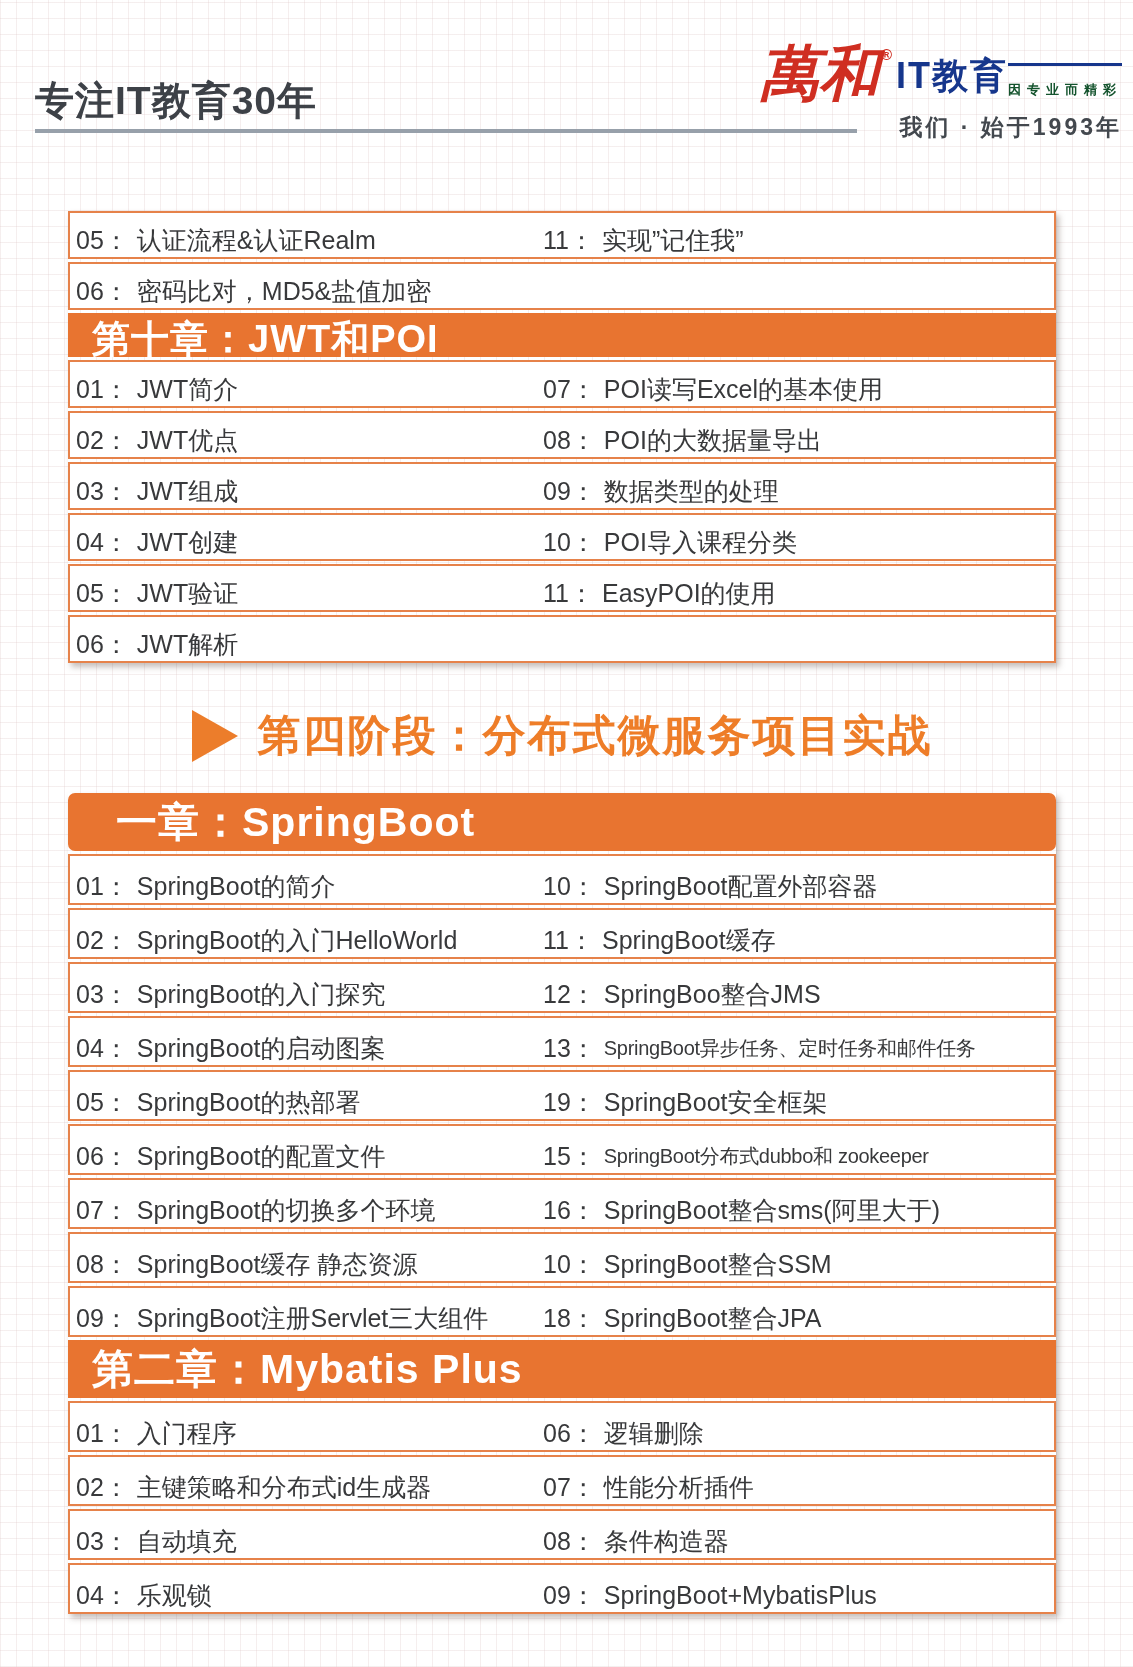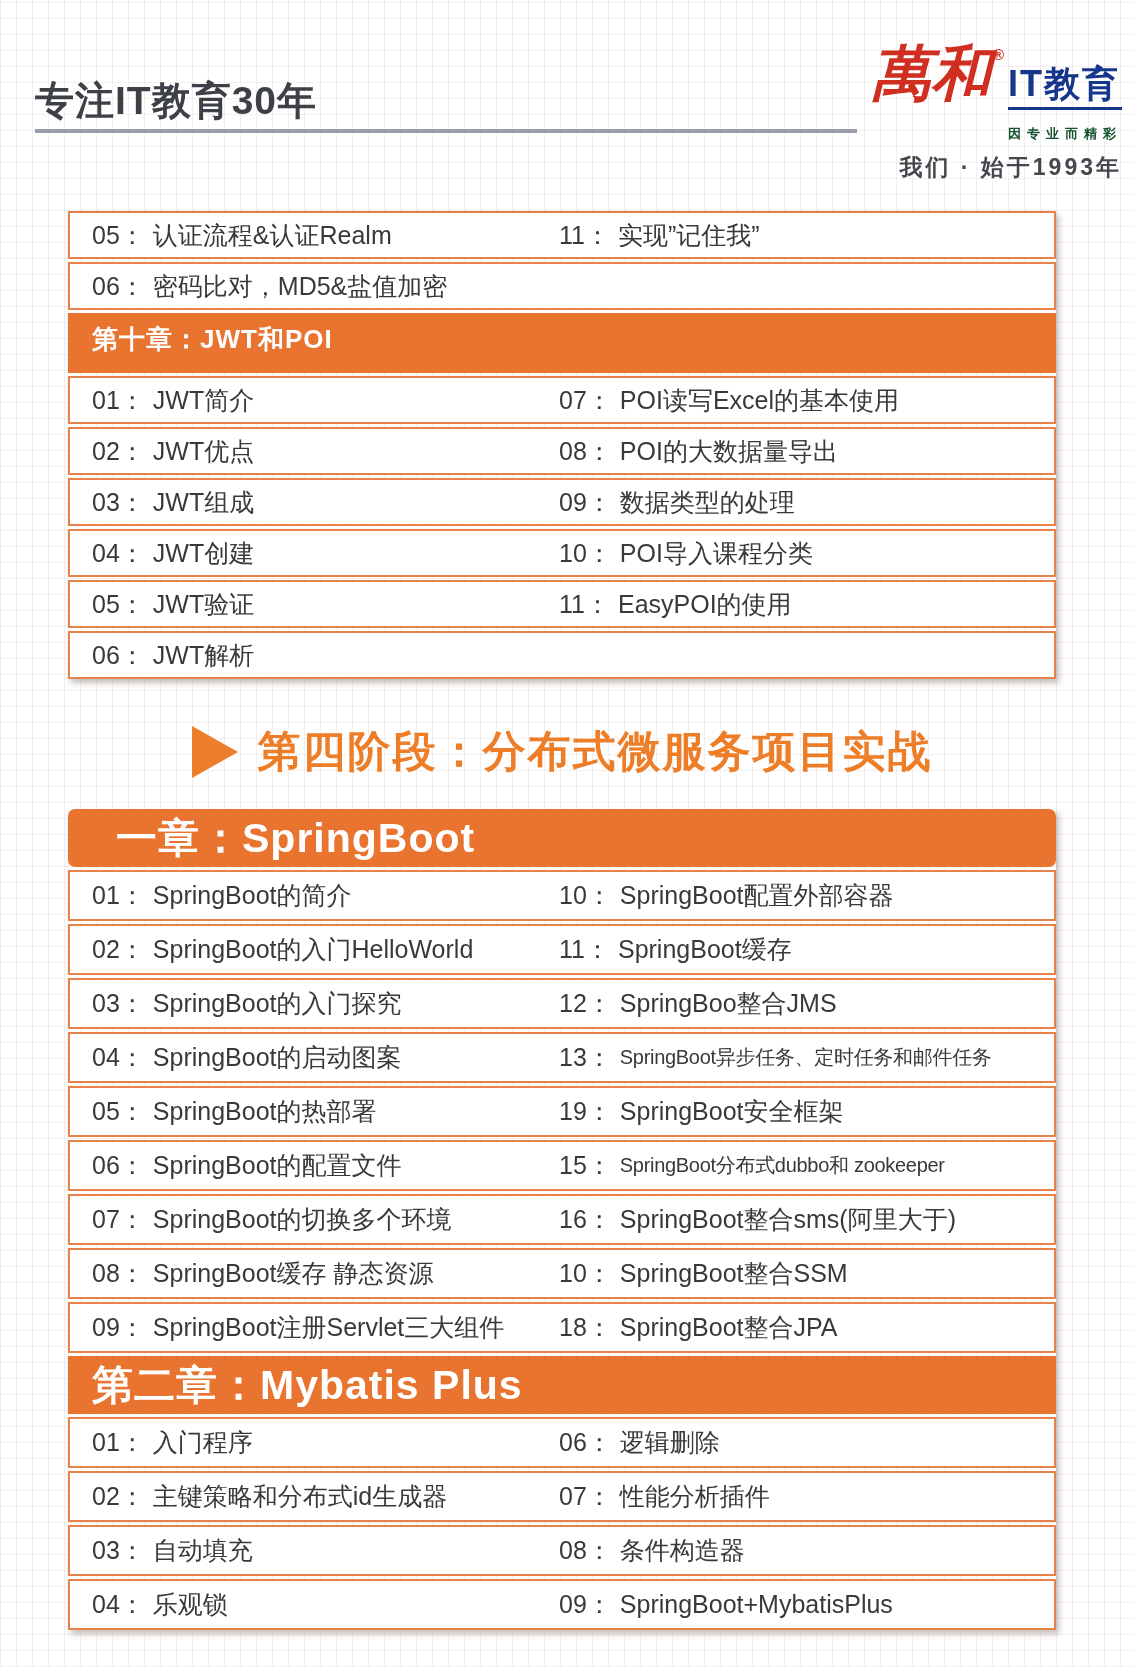--- a/index.html
+++ b/index.html
@@ -12,43 +12,43 @@
       repeating-linear-gradient(90deg, rgba(222,200,200,.30) 0 1px, transparent 1px 16px);
   }
   
   .page-header{position:relative;height:197px;}
   .slogan{position:absolute;left:35px;top:74px;font-size:39px;font-weight:bold;color:#3d4147;letter-spacing:1px;text-align:center;}
   .rule{position:absolute;left:35px;top:129px;width:822px;height:4px;background:#97a0aa;}
   .logo{position:absolute;right:11px;top:46px;display:flex;flex-direction:column;align-items:flex-end;}
   .logo-top{display:flex;align-items:flex-start;}
   .brand{font-family:Liberation Serif, serif;font-style:italic;font-weight:bold;font-size:60px;line-height:.95;color:#cf2e21;}
   .reg{font-size:15px;font-weight:bold;color:#cf2e21;margin:0 4px 0 2px;}
-  .brand-right{display:flex;flex-direction:column;margin-top:20px;}
+  .brand-right{display:flex;margin-top:12px;}
   .brand-name{font-size:36px;font-weight:900;color:#16368c;letter-spacing:2px;line-height:1;}
   .brand-tagline{margin-top:5px;padding-top:15px;border-top:3px solid #16368c;font-size:13px;font-weight:bold;color:#14532d;letter-spacing:6px;white-space:nowrap;}
   .since{margin-top:9px;font-size:23px;font-weight:bold;color:#43484e;letter-spacing:3px;white-space:nowrap;}
   
   .content{width:988px;margin:14px 0 0 68px;}
   .table{box-shadow:3px 4px 6px rgba(90,70,60,.35);}
   .table > :first-child{margin-top:0;}
   .row{
-    display:flex;align-items:center;background:#fff;
+    display:flex;align-items:flex-end;background:#fff;
     border:2px solid #e6824a;height:44px;margin-top:3px;
-    padding-left:22px;overflow:hidden;white-space:nowrap;
+    padding-left:6px;overflow:hidden;white-space:nowrap;
     color:#38393b;font-size:25px;
   }
   .t2 .row{height:47px;}
   .cell{display:flex;align-items:center;overflow:hidden;}
   .cell.l{width:467px;flex:none;}
   .cell.r{flex:1;}
   .no{margin-right:8px;}
   .t.small{font-size:20px;letter-spacing:-0.3px;}
   .chapter{
-    background:#e87430;color:#fff;font-weight:bold;font-size:26px;
-    height:60px;line-height:52px;padding-left:24px;margin-top:3px;letter-spacing:1px;
+    background:#e87430;color:#fff;font-weight:bold;font-size:38px;
+    height:44px;line-height:52px;padding-left:24px;margin-top:3px;letter-spacing:1px;
     white-space:nowrap;overflow:hidden;
   }
   .t2 .chapter{height:58px;line-height:58px;font-size:41px;}
   .chapter.indent{padding-left:48px;border-radius:7px;}
   
   .stage{display:flex;align-items:center;justify-content:center;gap:20px;margin:44px 0 28px;}
   .arrow{width:0;height:0;border-left:46px solid #ec7d2b;border-top:26px solid transparent;border-bottom:26px solid transparent;}
   .stage-title{font-size:43px;font-weight:bold;color:#ee7d28;letter-spacing:2px;white-space:nowrap;}
 </style>
 </head>

